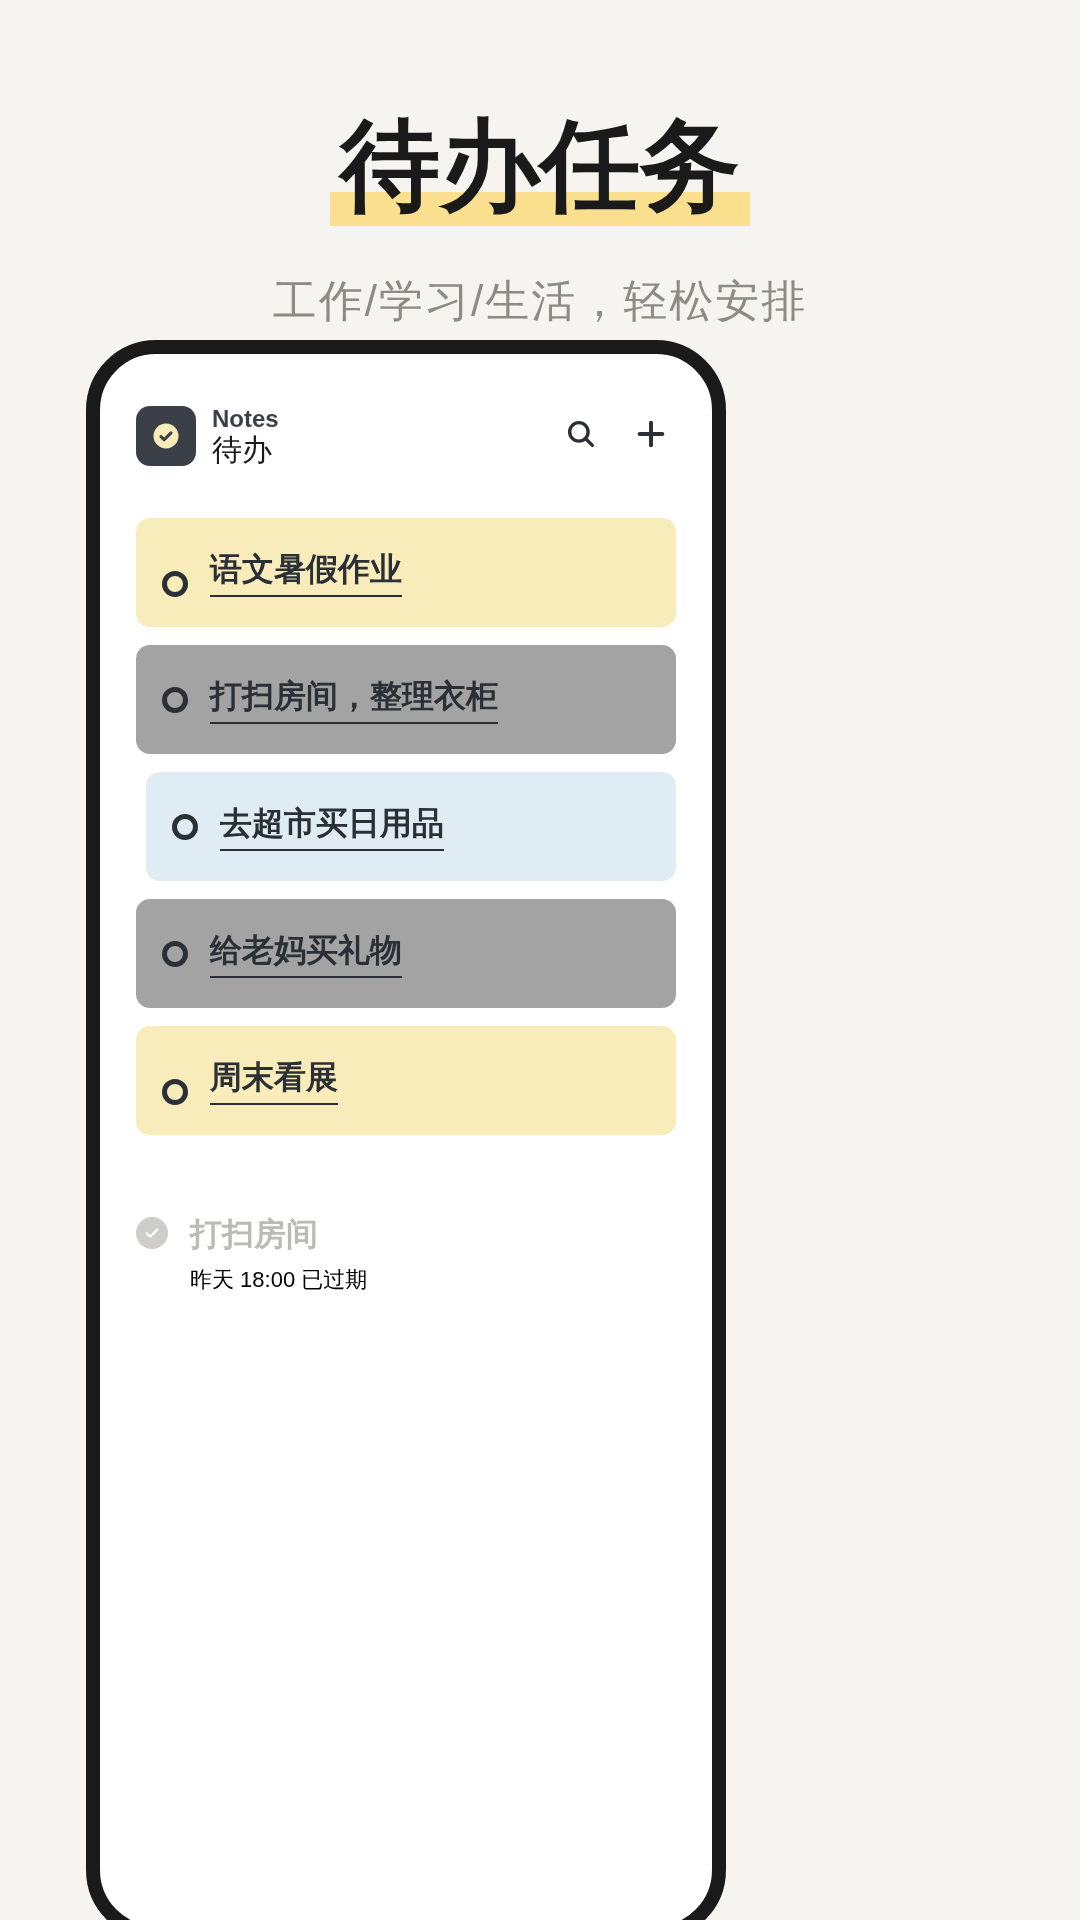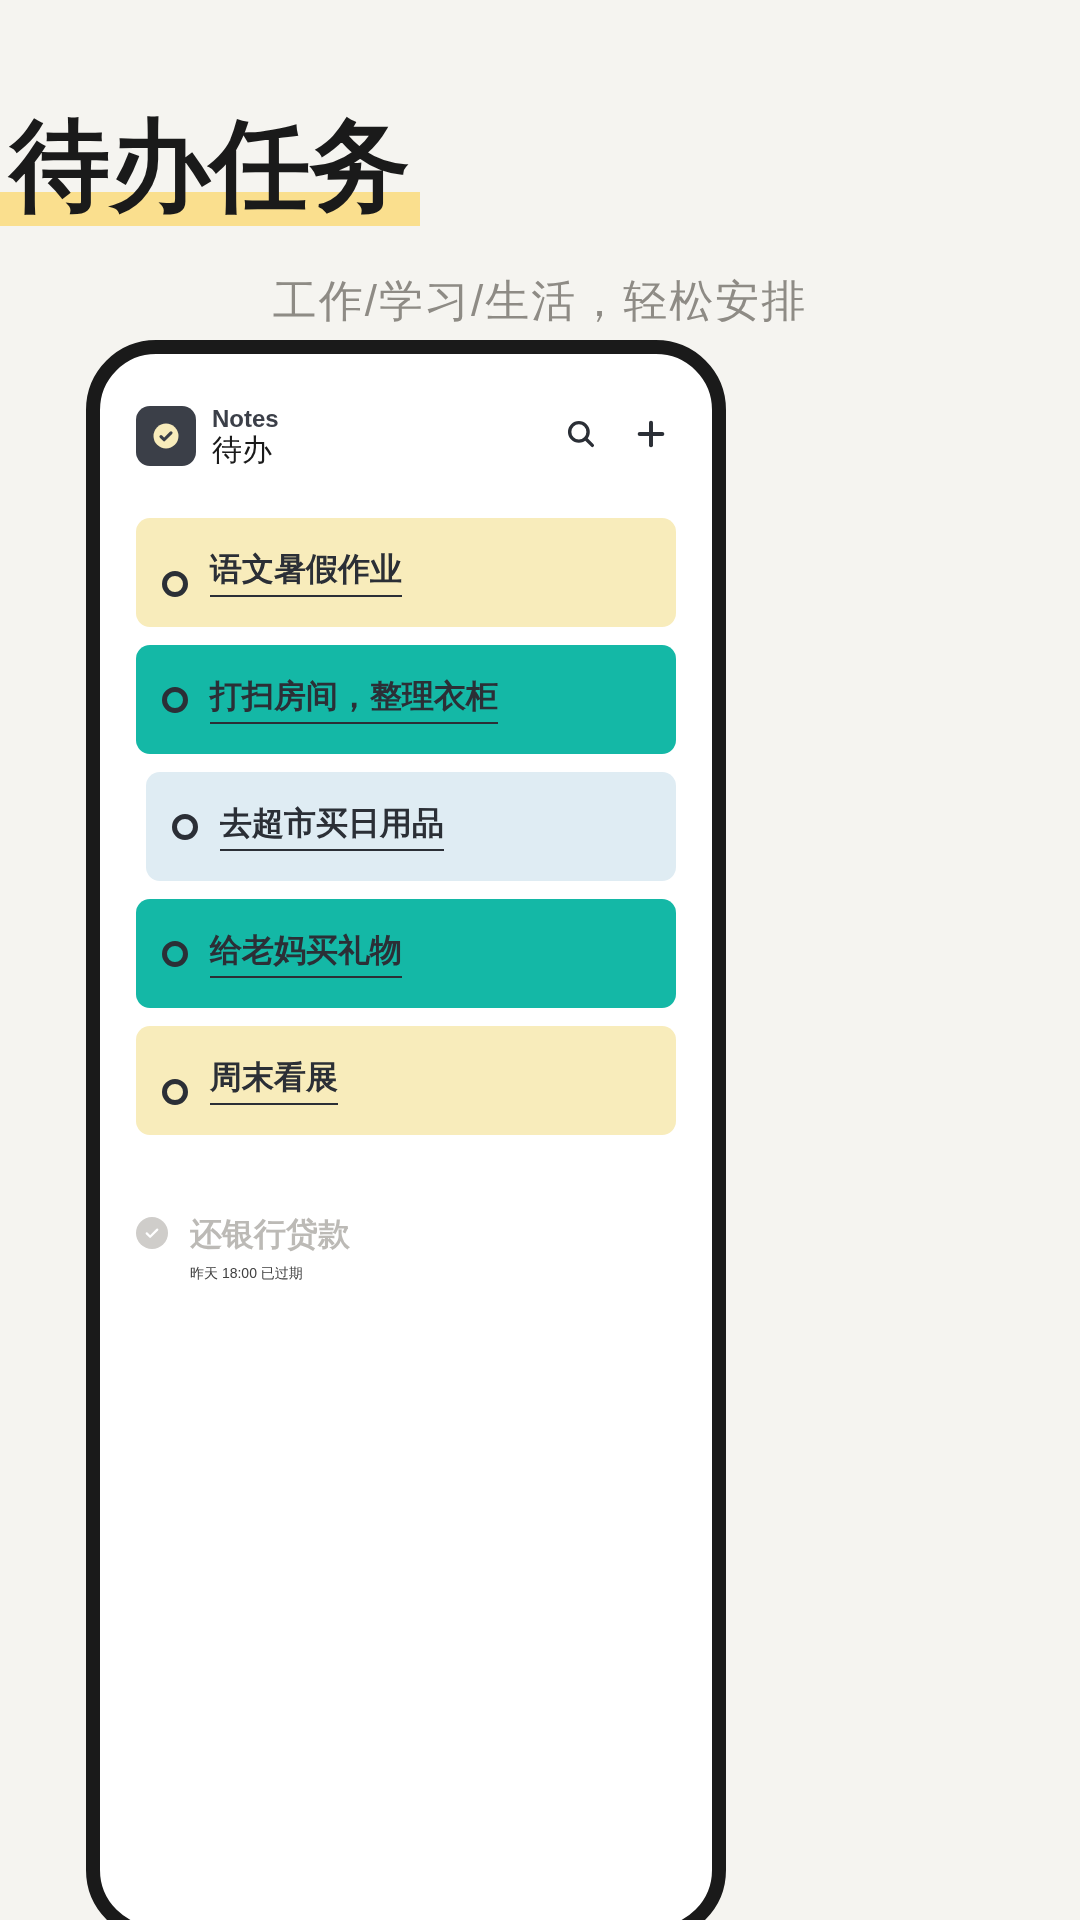--- a/index.html
+++ b/index.html
@@ -5,21 +5,21 @@
 * { box-sizing: border-box; margin: 0; padding: 0; }
 body {
   width: 1080px;
   height: 1920px;
   background: #f5f4f0;
   font-family: -apple-system, "PingFang SC", "Helvetica Neue", Arial, sans-serif;
   overflow: hidden;
   position: relative;
 }
 .promo-title-wrap {
-  text-align: left;
+  text-align: center;
   margin-top: 110px;
 }
 .promo-title {
   display: inline-block;
   font-size: 100px;
   font-weight: 800;
   color: #1a1a1a;
   position: relative;
   padding: 0 10px;
   line-height: 1.1;
@@ -90,21 +90,21 @@
   flex-shrink: 0;
 }
 .task-title {
   font-size: 32px;
   font-weight: 700;
   color: #2b2f36;
   border-bottom: 2px solid #2b2f36;
   padding-bottom: 3px;
 }
 .bg-yellow { background: #f8ecbb; align-items: flex-end; }
-.bg-green  { background: #14b8a6; }
+.bg-green  { background: #a3a3a3; }
 .bg-blue   { background: #dfecf3; margin-left: 10px; }
 
 .completed-section {
   padding: 60px 36px 0 36px;
 }
 .completed-row {
   display: flex;
   align-items: flex-start;
 }
 .completed-check {
@@ -115,22 +115,22 @@
   margin-top: 4px;
   display: flex; align-items: center; justify-content: center;
 }
 .completed-check svg { width: 18px; height: 18px; }
 .completed-title {
   font-size: 32px;
   font-weight: 600;
   color: #bcbab6;
 }
 .completed-meta {
-  font-size: 14px;
-  color: #404040;
+  font-size: 22px;
+  color: #000000;
   margin-top: 8px;
 }
 </style>
 </head>
 <body>
 
 <div class="promo-title-wrap">
   <span class="promo-title">待办任务</span>
 </div>
 <div class="promo-sub">工作/学习/生活，轻松安排</div>
@@ -189,18 +189,18 @@
   </div>
 
   <div class="completed-section">
     <div class="completed-row">
       <span class="completed-check">
         <svg viewBox="0 0 24 24" fill="none">
             <path d="M5 12.5l4.5 4.5L19 7.5" stroke="#ffffff" stroke-width="3" stroke-linecap="round" stroke-linejoin="round"></path>
           </svg>
       </span>
       <div>
-        <div class="completed-title">还银行贷款</div>
+        <div class="completed-title">打扫房间</div>
         <div class="completed-meta">昨天 18:00  已过期</div>
       </div>
     </div>
   </div>
 </div>
 
 </body></html>

